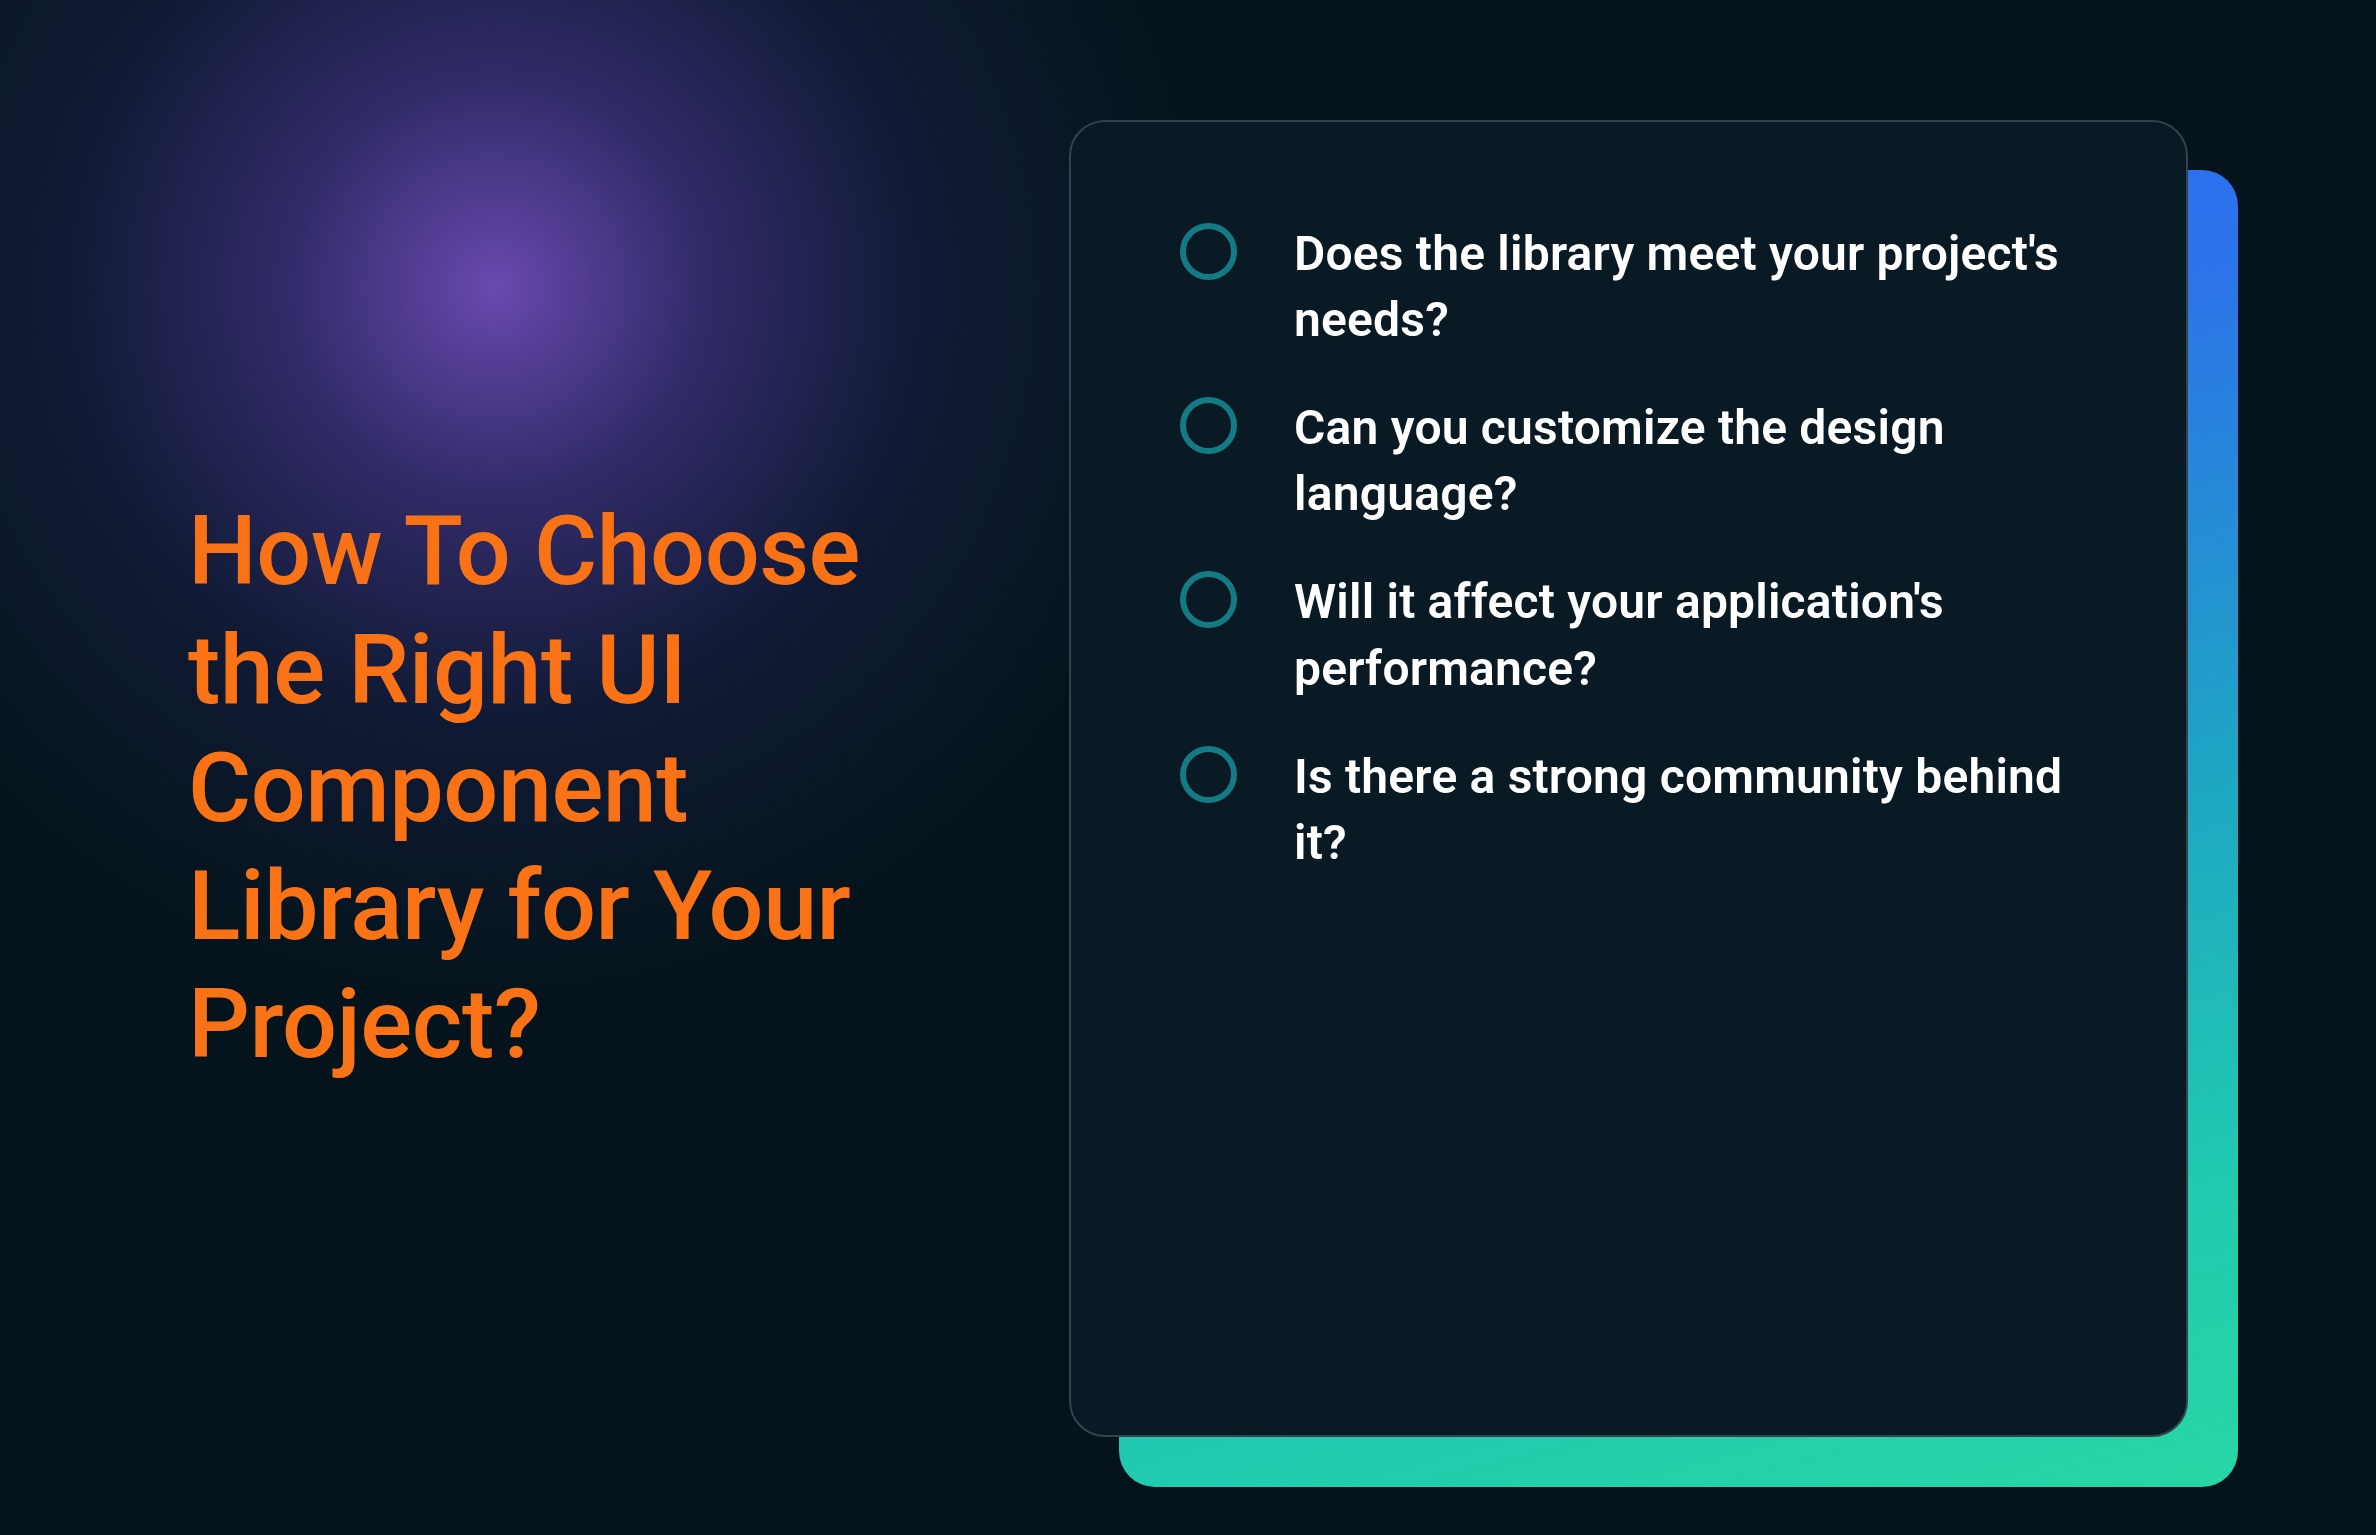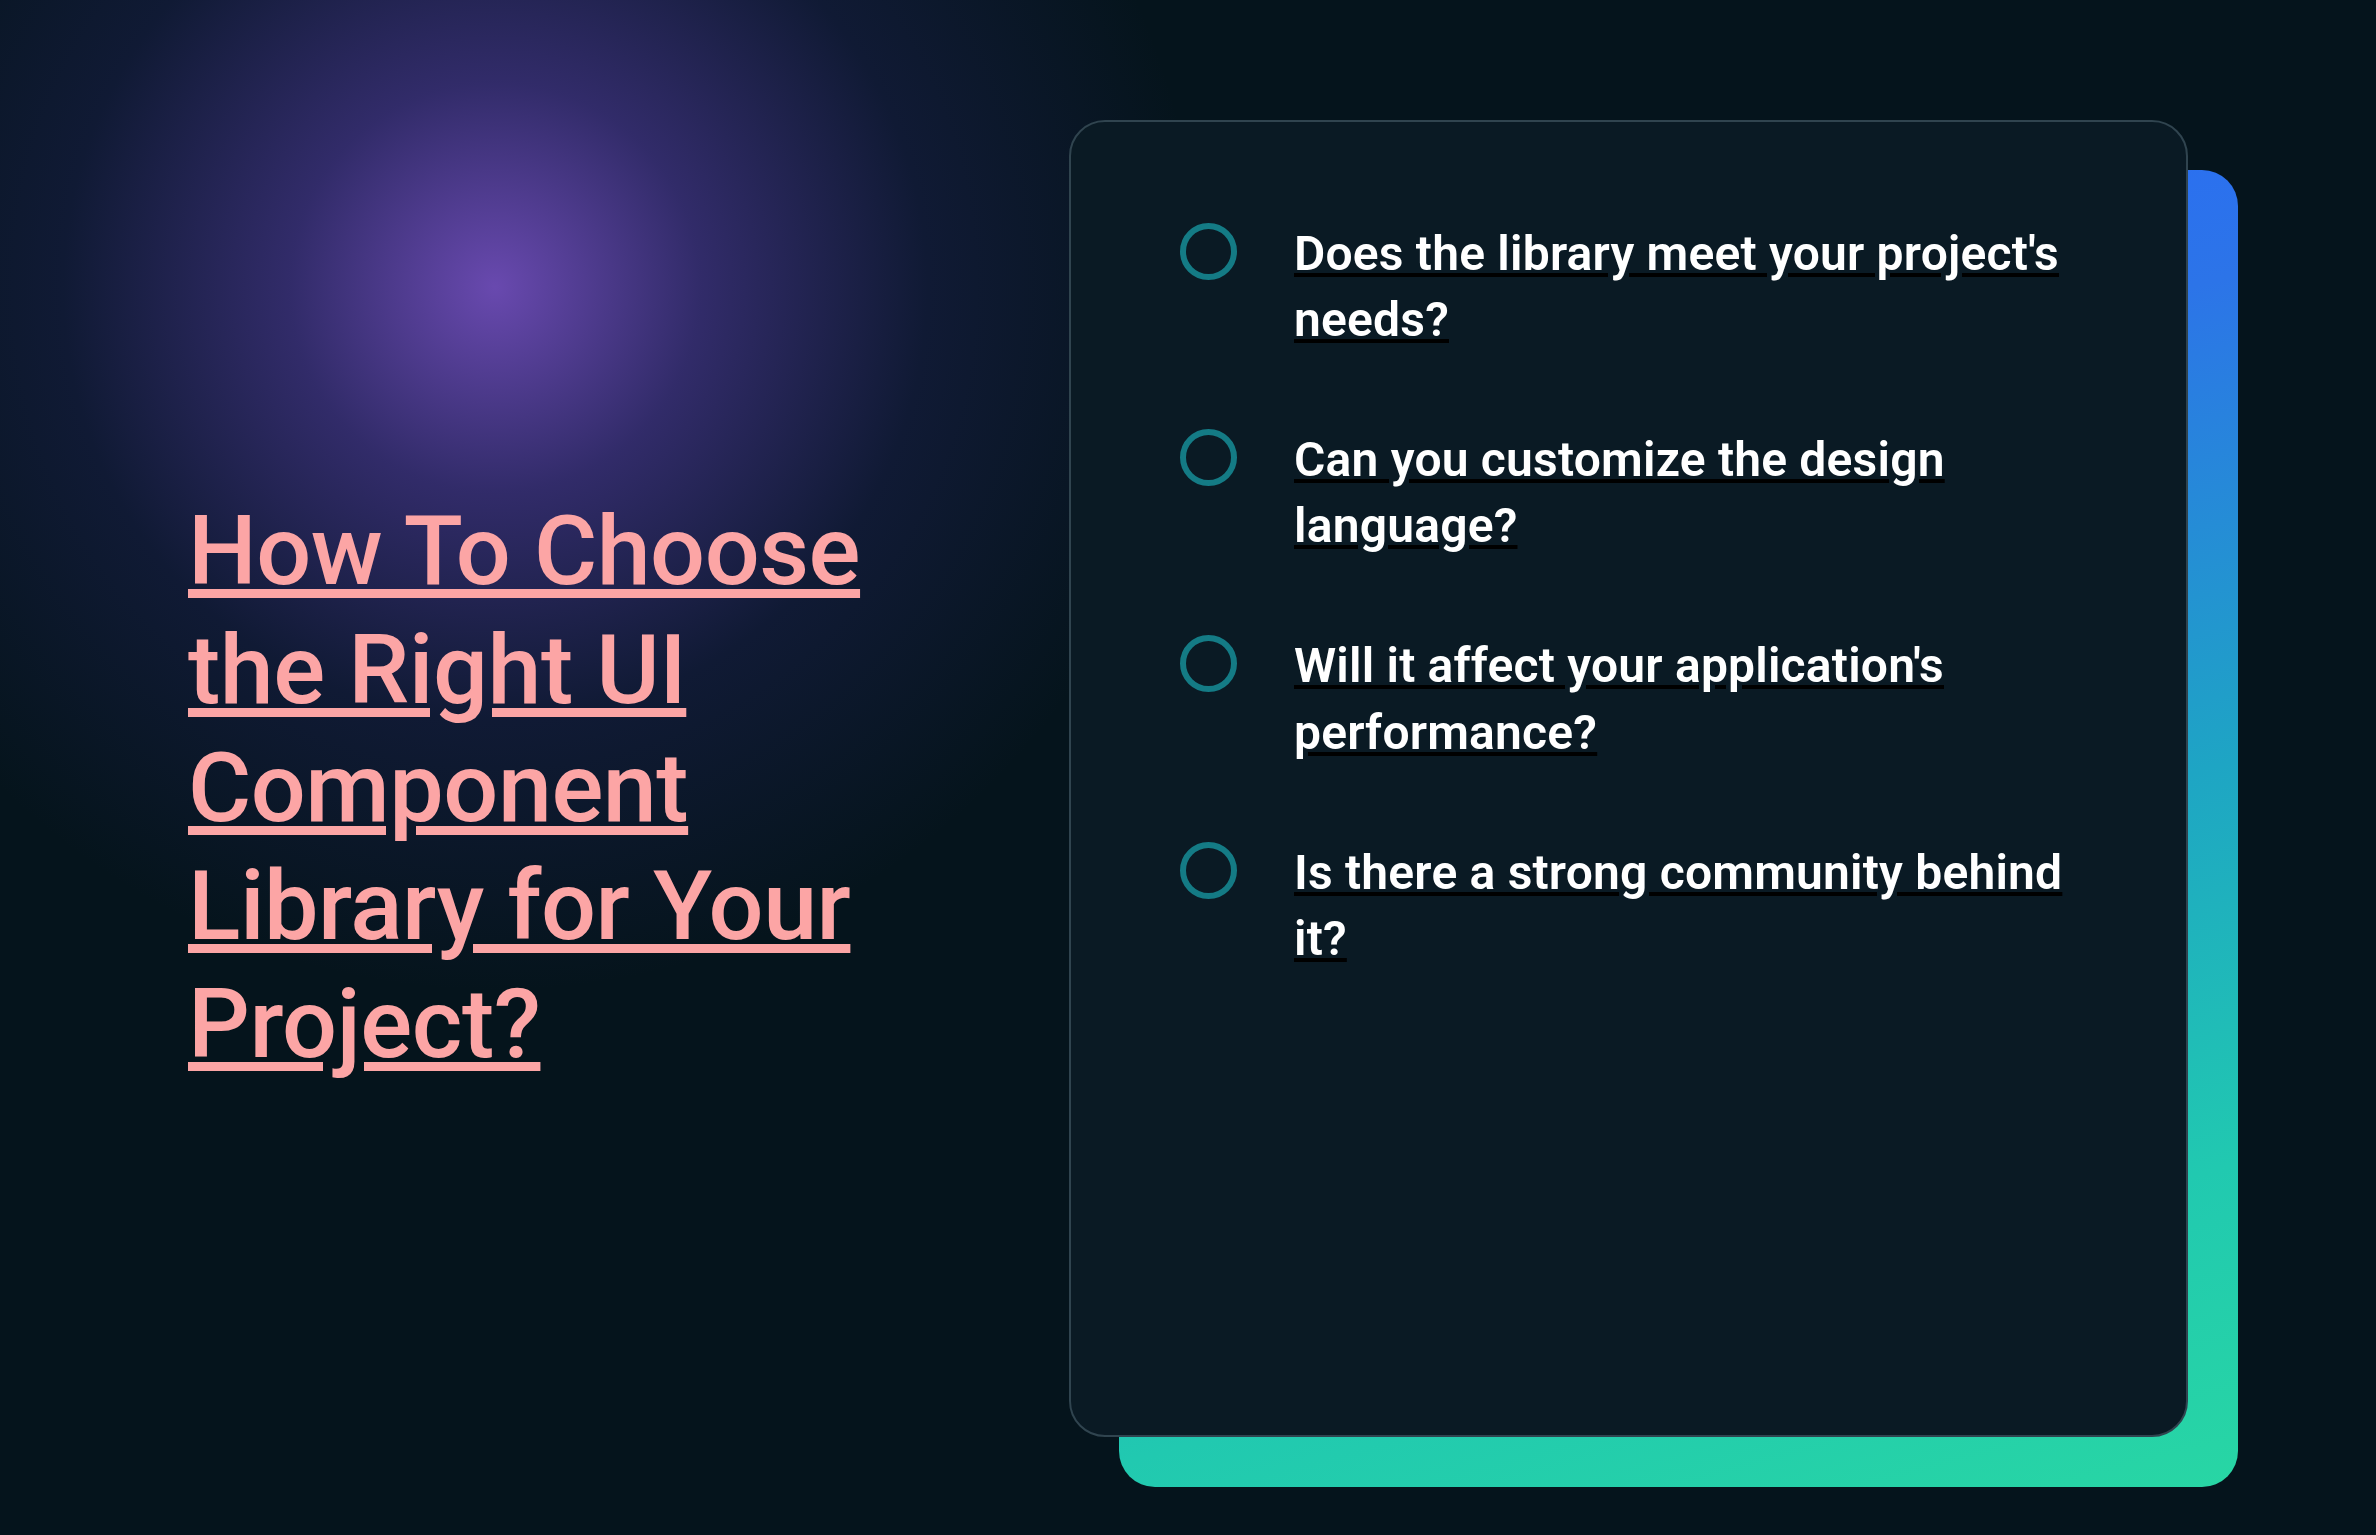--- a/index.html
+++ b/index.html
@@ -27,28 +27,27 @@
   .container {
     position: relative;
     display: flex;
     width: 100%;
     height: 100%;
     align-items: center;
     padding: 0 188px;
     gap: 129px;
   }
   .heading {
-    color: #fca5a5;
+    color: #f97316;
     font-size: 97px;
     font-weight: 500;
     line-height: 1.22;
     letter-spacing: -0.5px;
     max-width: 752px;
     padding-top: 40px;
-    text-decoration: underline;
   }
   .card-wrap {
     position: relative;
     margin-top: 20px;
   }
   .card-shadow {
     position: absolute;
     top: 50px;
     left: 50px;
     width: 1119px;
@@ -59,22 +58,21 @@
   .card {
     position: relative;
     width: 1119px;
     height: 1317px;
     border-radius: 36px;
     background: #0a1a24;
     border: 2px solid #30444f;
     padding: 99px 99px 99px 109px;
     display: flex;
     flex-direction: column;
-    gap: 74px;
-    text-decoration: underline;
+    gap: 42px;
   }
   .item {
     display: flex;
     align-items: flex-start;
     gap: 57px;
   }
   .circle {
     flex-shrink: 0;
     width: 57px;
     height: 57px;

